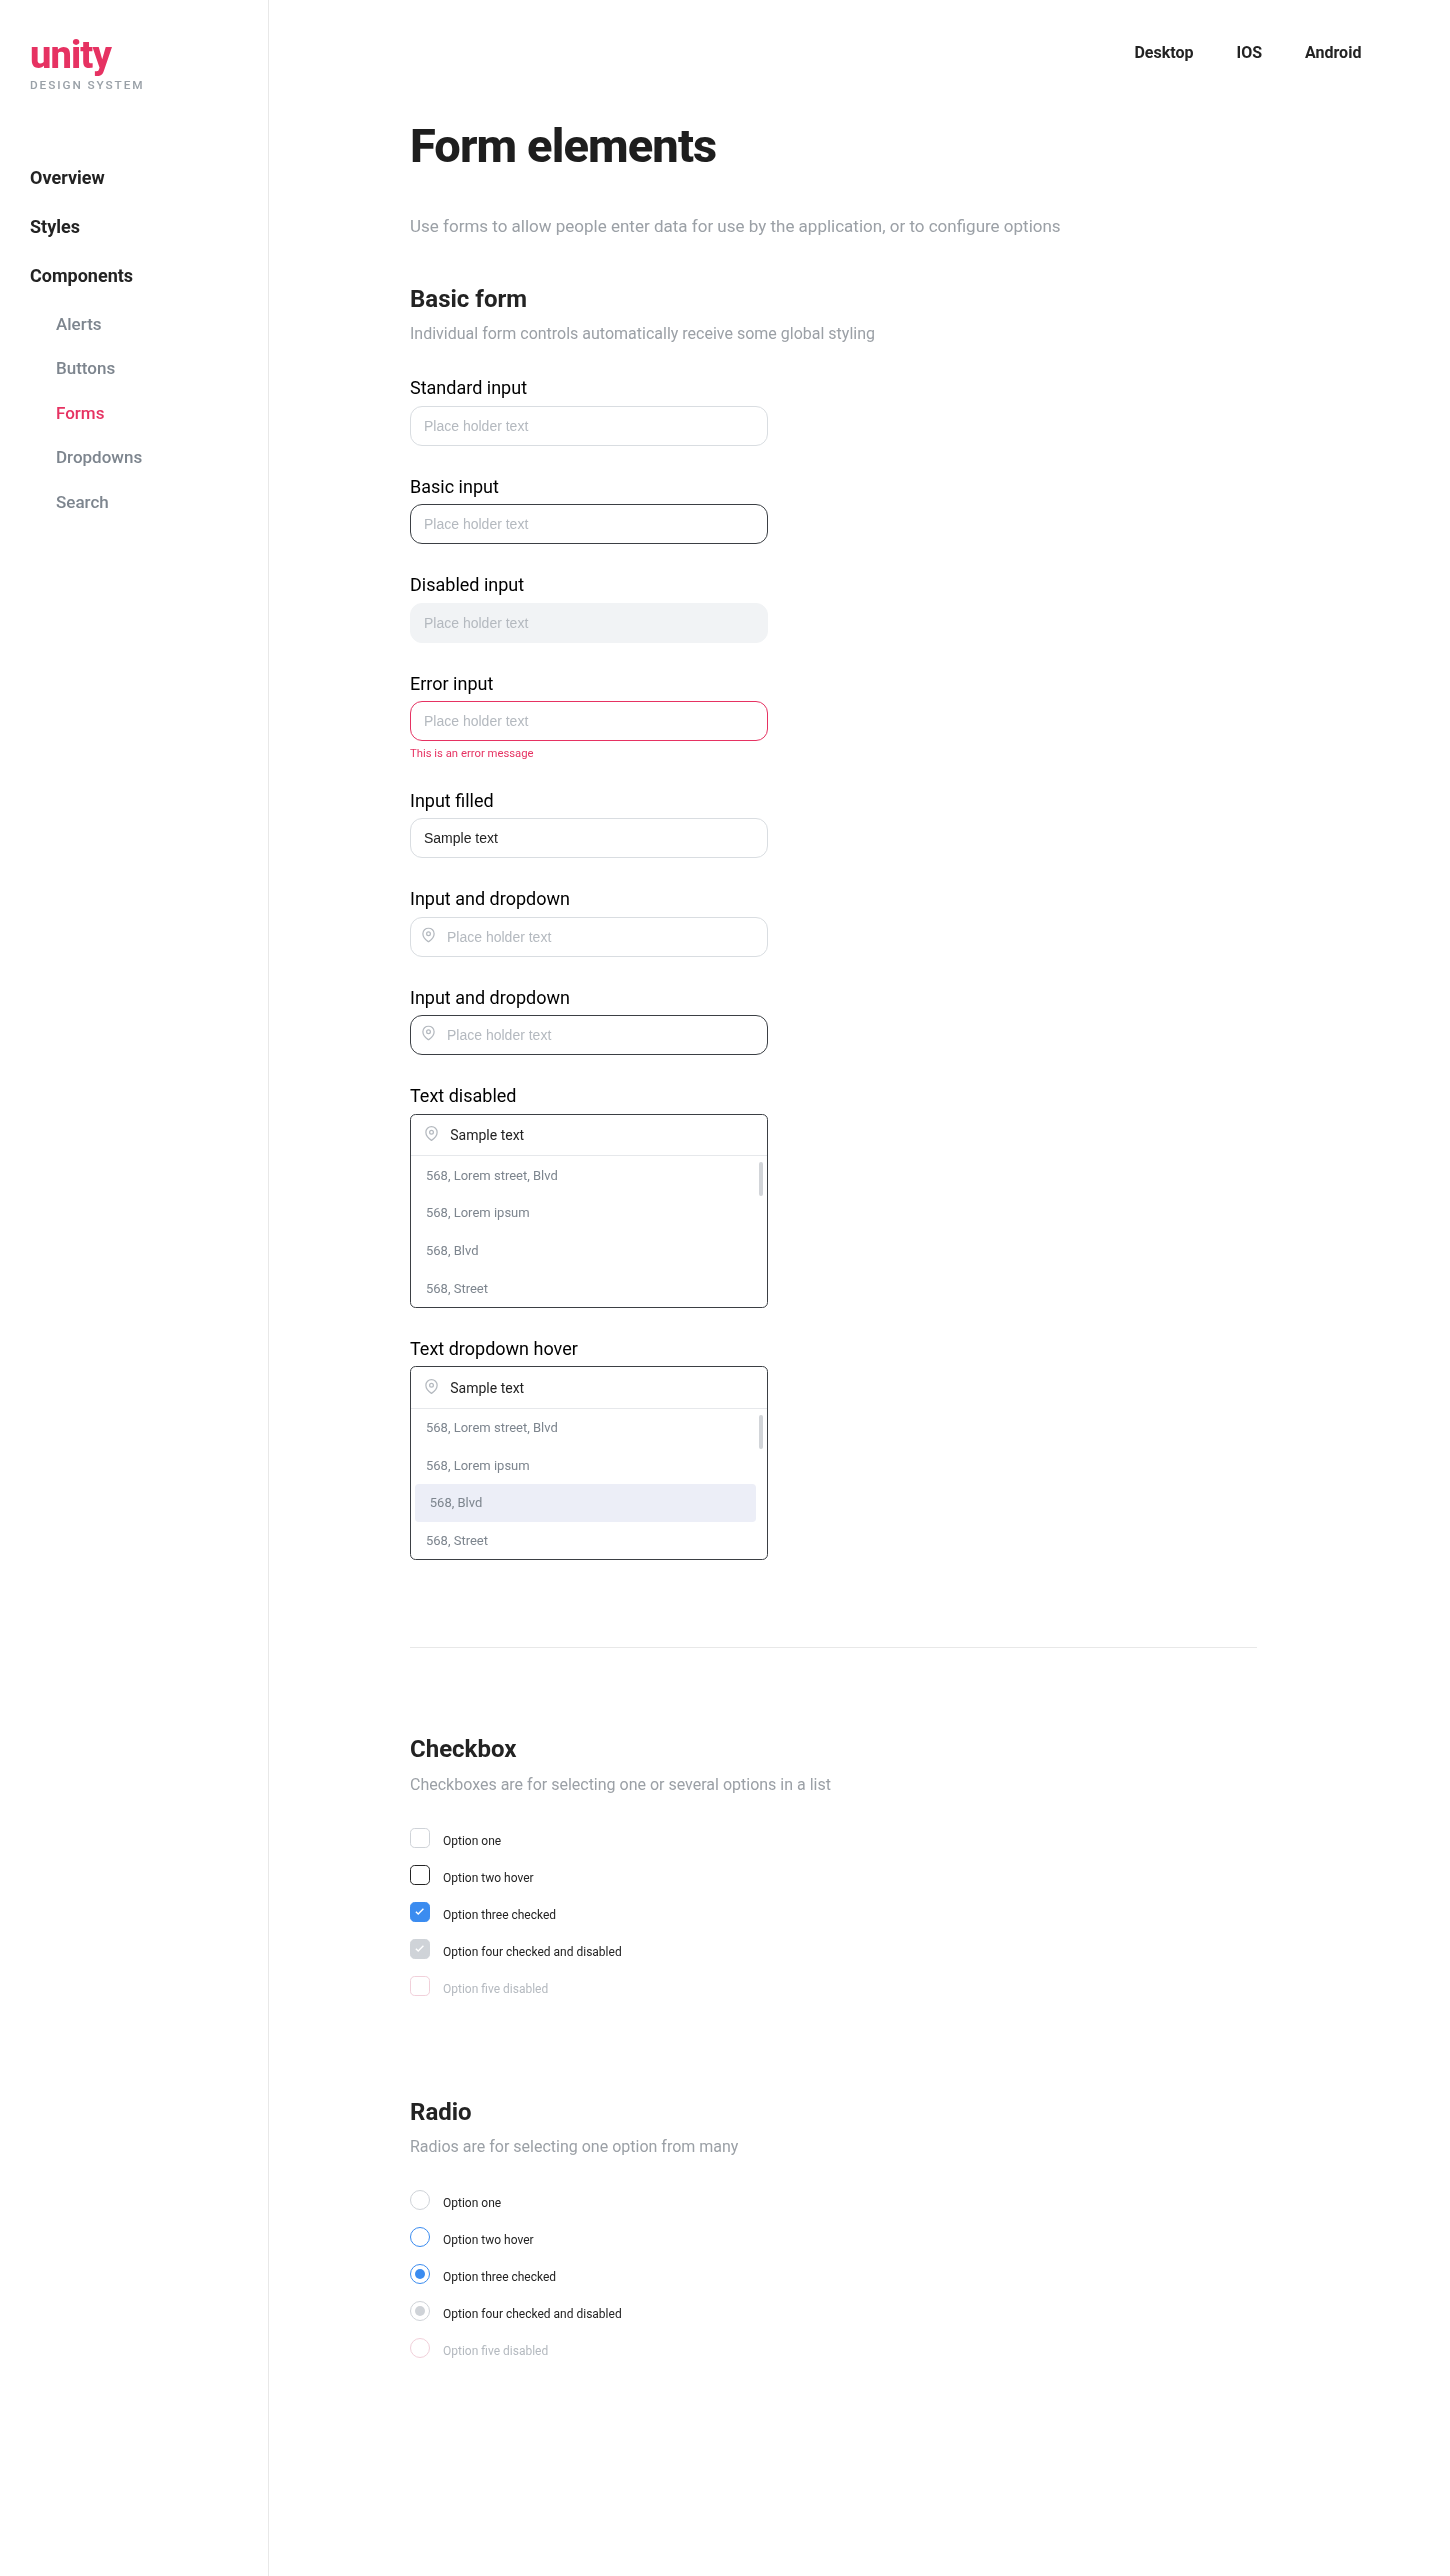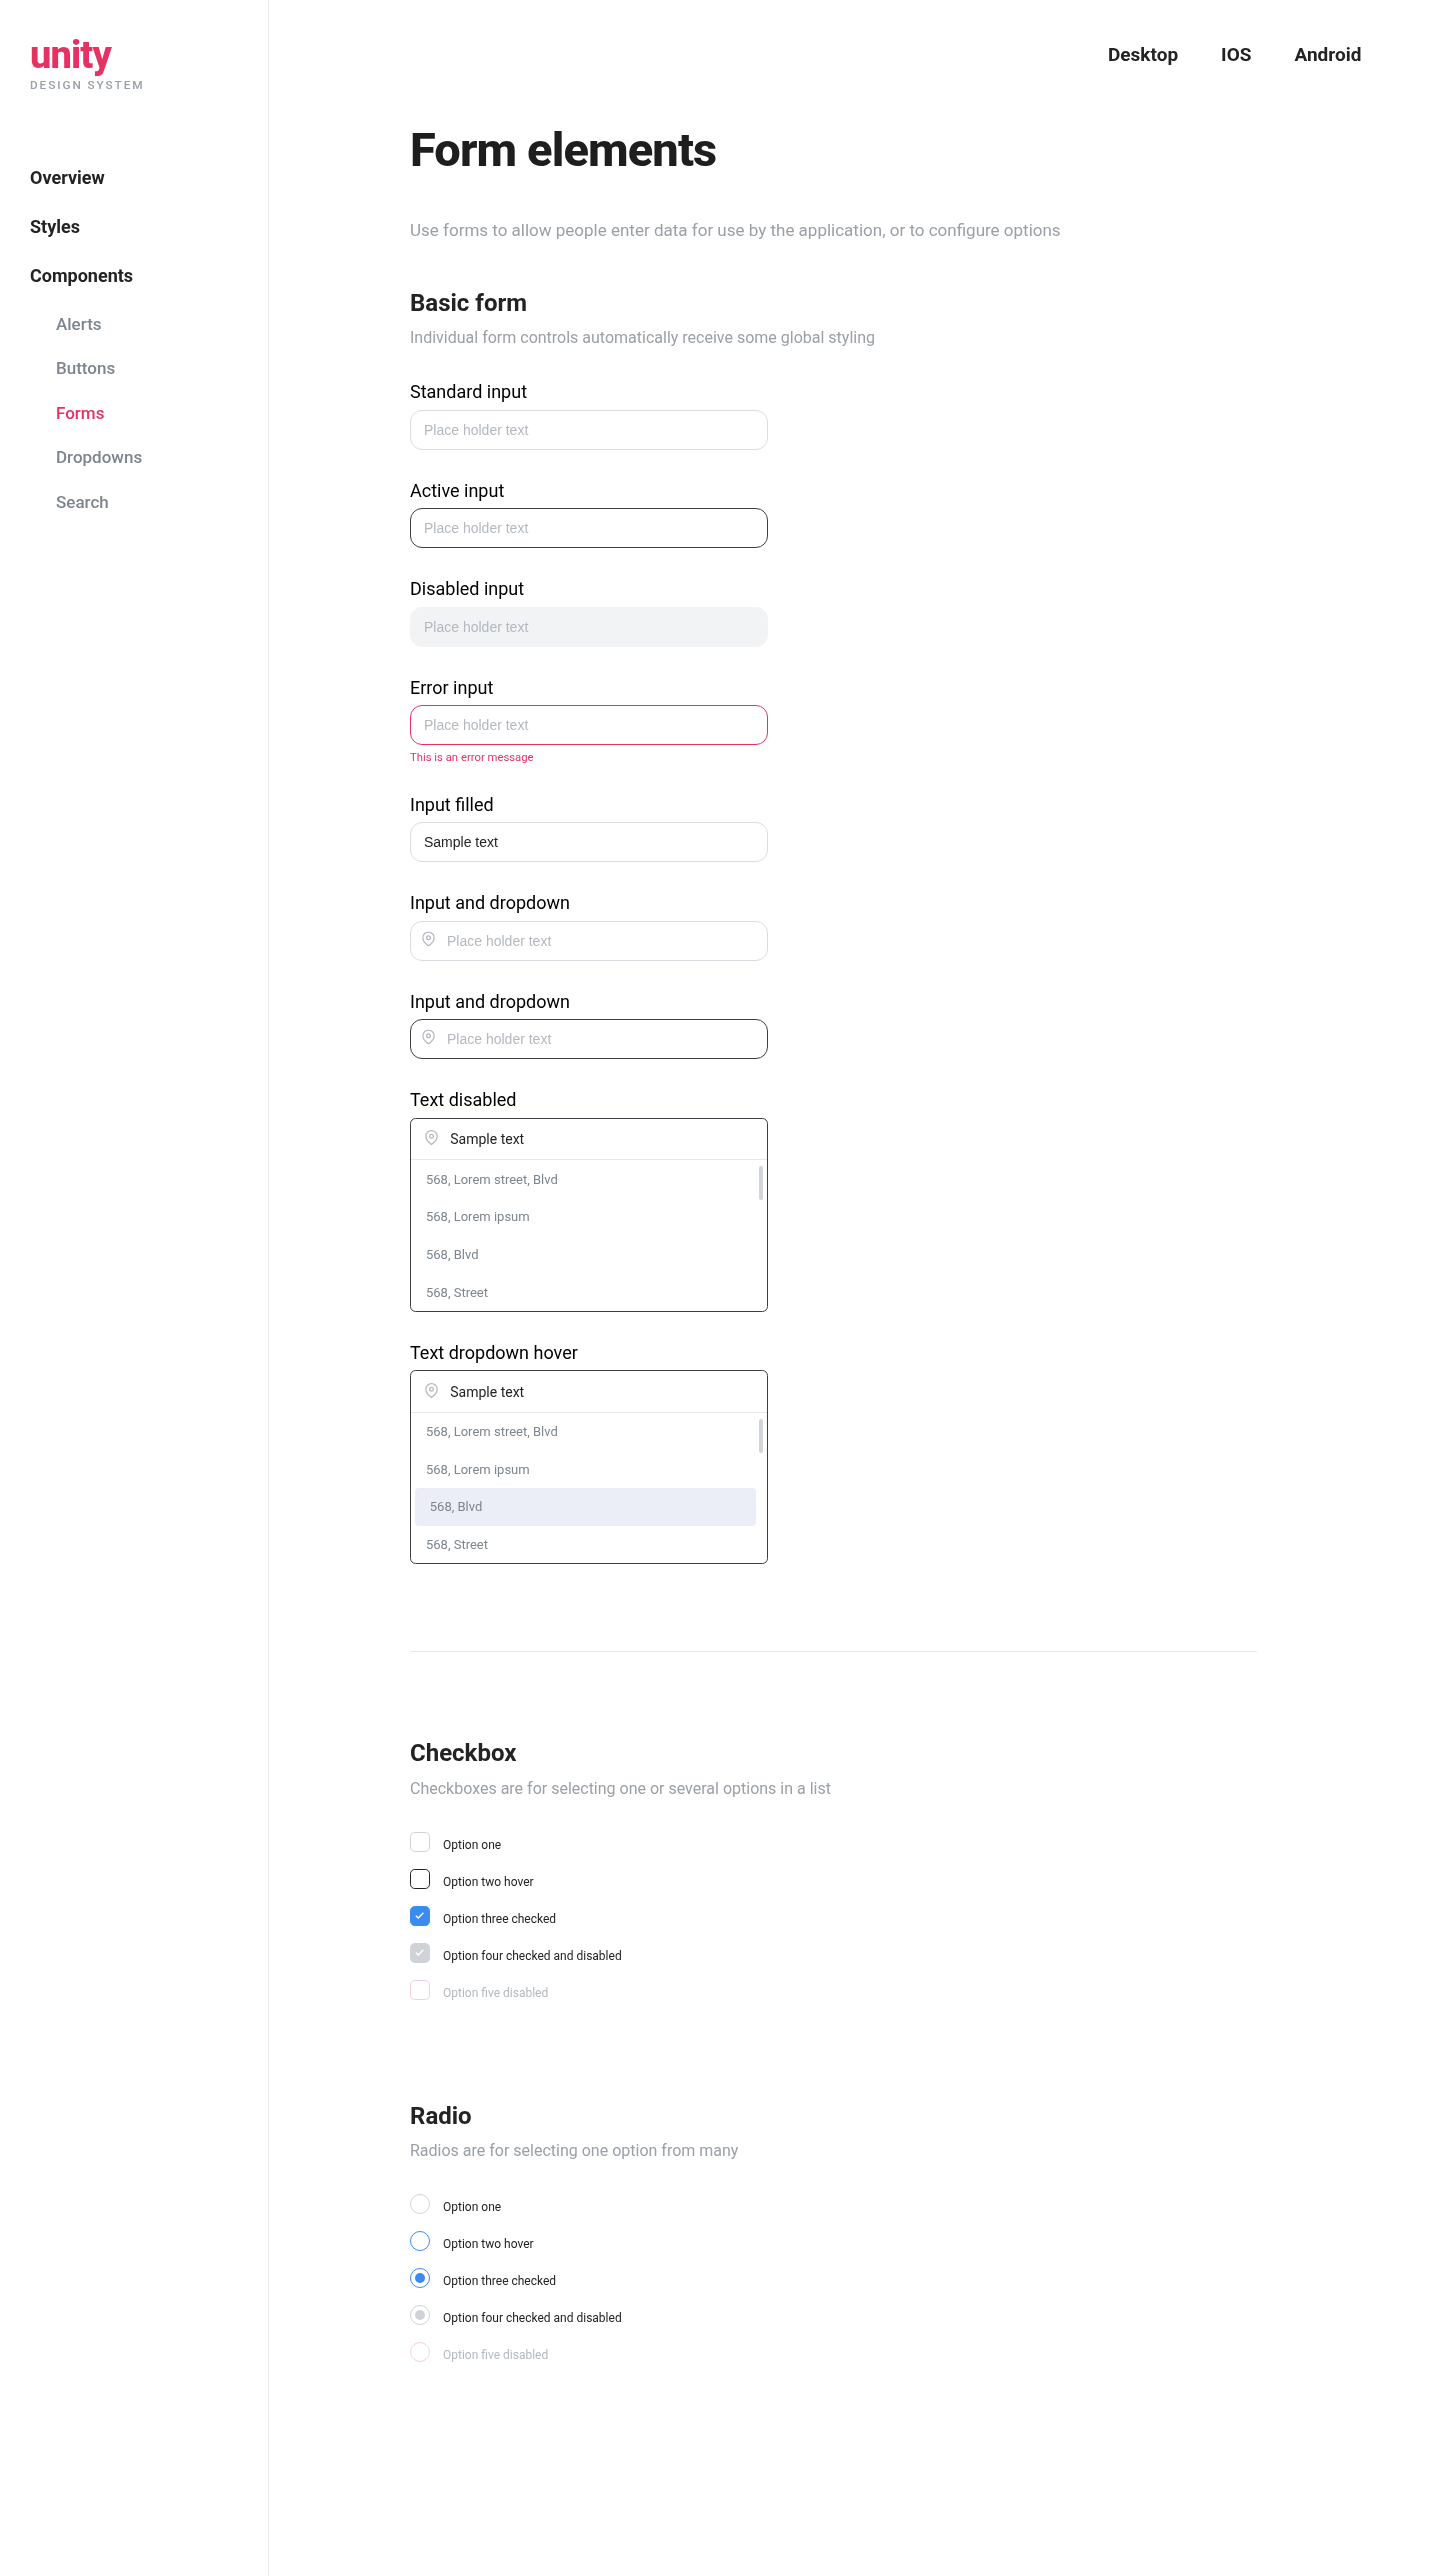--- a/index.html
+++ b/index.html
@@ -50,21 +50,21 @@
 
   .main {
     flex: 1;
     padding: 0 66px;
   }
   .top-tabs {
     display: flex;
     justify-content: flex-end;
     gap: 43px;
     padding: 43px 22.6px 0 0;
-    font-size: 19px;
+    font-size: 16px;
     font-weight: 700;
   }
   .top-tabs span { cursor: pointer; }
 
   .content {
     max-width: 715px;
     margin-left: 75px;
     margin-top: 56px;
   }
   h1.page-title {
@@ -244,21 +244,21 @@
 
     <h2 class="section-title">Basic form</h2>
     <p class="section-desc">Individual form controls automatically receive some global styling</p>
 
     <div class="field">
       <label class="field-label">Standard input</label>
       <input class="text-input" placeholder="Place holder text" style="">
     </div>
 
     <div class="field">
-      <label class="field-label">Active input</label>
+      <label class="field-label">Basic input</label>
       <input class="text-input active" placeholder="Place holder text" style="">
     </div>
 
     <div class="field">
       <label class="field-label">Disabled input</label>
       <input class="text-input disabled" disabled="" placeholder="Place holder text" style="">
     </div>
 
     <div class="field">
       <label class="field-label">Error input</label>

